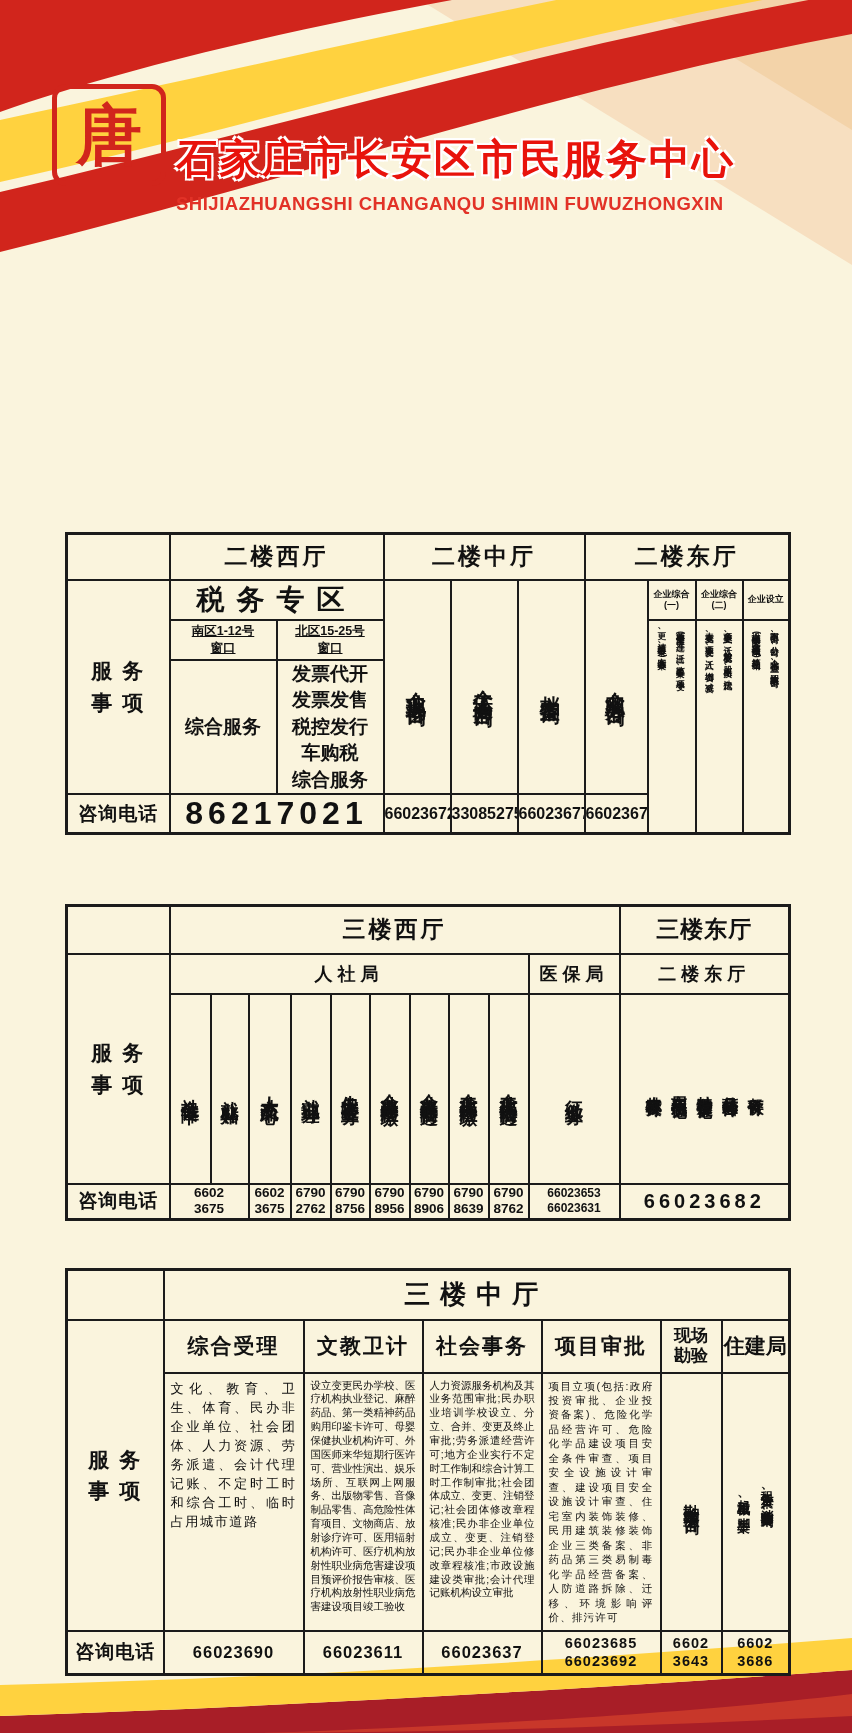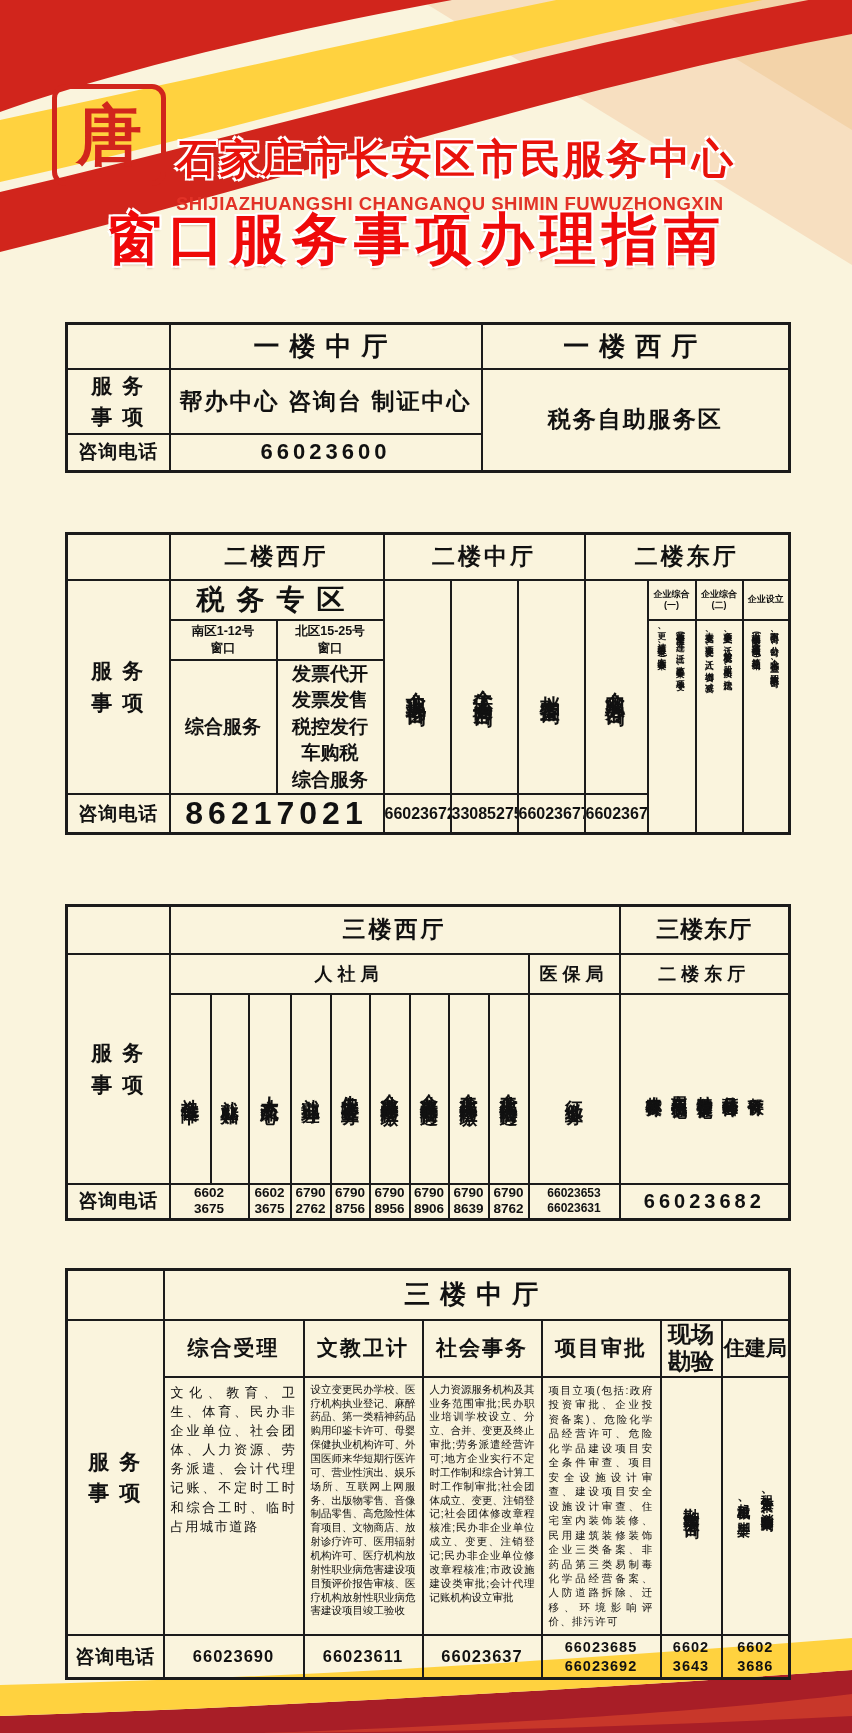--- a/index.html
+++ b/index.html
@@ -42,32 +42,32 @@
   .hall{font-size:26px;font-weight:bold;letter-spacing:10px;}
   .hall-sm{font-size:23px;font-weight:bold;letter-spacing:3px;}
   .svc-label{font-size:21px;font-weight:bold;line-height:1.5;letter-spacing:2px;}
   .ph-label{font-size:19px;font-weight:bold;letter-spacing:1px;}
   .big-svc{font-size:23px;font-weight:bold;letter-spacing:2px;}
   .ph-xl{font-size:32px;font-weight:bold;letter-spacing:5px;}
   .ph-lg{font-size:22px;font-weight:bold;letter-spacing:4px;}
   .ph-md{font-size:16px;font-weight:bold;letter-spacing:0;}
   .ph-sm{font-size:13.5px;font-weight:bold;line-height:1.25;}
   .tax-title{font-size:28px;font-weight:bold;letter-spacing:12px;}
-  .win-hd{font-size:12.5px;font-weight:bold;line-height:1.3;}
+  .win-hd{font-size:12.5px;font-weight:bold;line-height:1.3;text-decoration:underline;}
   .svc-md{font-size:19px;font-weight:bold;line-height:1.4;}
   .v{writing-mode:vertical-rl;display:inline-block;white-space:pre-line;}
   .v-lg{font-size:20px;font-weight:bold;letter-spacing:3px;}
   .v-md{font-size:18px;font-weight:bold;letter-spacing:2px;}
   .sub-hd{font-size:9px;font-weight:bold;line-height:1.2;white-space:pre-line;}
   .v-detail{font-size:8.8px;font-weight:bold;line-height:2.1;letter-spacing:1px;height:198px;text-align:start;}
   .bureau{font-size:18px;font-weight:bold;letter-spacing:5px;}
   .market{writing-mode:vertical-rl;display:inline-block;height:176px;}
   .market > div{font-size:16px;font-weight:bold;letter-spacing:1px;margin:0 4.5px;text-align:center;}
   .dept{font-size:21px;font-weight:bold;letter-spacing:2px;}
-  .dept-sm{font-size:23px;font-weight:bold;line-height:1.2;}
+  .dept-sm{font-size:17px;font-weight:bold;line-height:1.2;}
   .dense{display:block;font-size:10.5px;font-weight:normal;line-height:1.32;text-align:justify;padding:5px 6px;box-sizing:border-box;height:100%;}
   .dense-lg{font-size:13.2px;line-height:1.45;letter-spacing:1.5px;}
   .dense-sp{letter-spacing:1.2px;line-height:1.38;}
   td.vtop{vertical-align:top;}
   .v-kan{font-size:16px;font-weight:bold;letter-spacing:3px;}
   .v-zj{font-size:13px;font-weight:bold;line-height:1.8;letter-spacing:1px;height:200px;}
   .ph4{font-size:16.5px;font-weight:bold;letter-spacing:1px;line-height:1.3;}
 </style>
 </head>
 <body>
@@ -82,48 +82,21 @@
     <path d="M0,0 L452,0 C300,28 130,66 0,112 Z" fill="#d1251c"></path>
   </svg>
 
   <div class="logo-box">
     <span class="logo-char">唐</span>
   </div>
   <div class="org-wrap">
     <div class="org-name">石家庄市长安区市民服务中心</div>
     <div class="org-py">SHIJIAZHUANGSHI CHANGANQU SHIMIN FUWUZHONGXIN</div>
   </div>
-  <div class="banner-title">窗口服务事项办理指南</div>
-
-  <div class="tblbox" style="left:65px;top:322px;width:723px;height:133px;z-index:4">
-    <table class="tbl">
-      <colgroup>
-          <col style="width:103px">
-          <col style="width:312px">
-          <col style="width:308px">
-        </colgroup>
-      <tbody>
-          <tr style="height:45px">
-        <td></td>
-        <td class="hall">一楼中厅</td>
-        <td class="hall">一楼西厅</td>
-      </tr>
-      <tr style="height:50px">
-        <td class="svc-label pre">服 务
-事 项</td>
-        <td class="big-svc">帮办中心 咨询台 制证中心</td>
-        <td class="big-svc" rowspan="2">税务自助服务区</td>
-      </tr>
-      <tr style="height:38px">
-        <td class="ph-label">咨询电话</td>
-        <td class="ph-lg">66023600</td>
-      </tr>
-    </tbody>
-      </table>
-  </div>
+
 
   <div class="tblbox" style="left:65px;top:532px;width:723px;height:295px;z-index:4">
     <table class="tbl">
       <colgroup>
         <col style="width:103px">
           <col style="width:107px">
           <col style="width:107px">
         <col style="width:67px">
           <col style="width:67px">
           <col style="width:67px">

